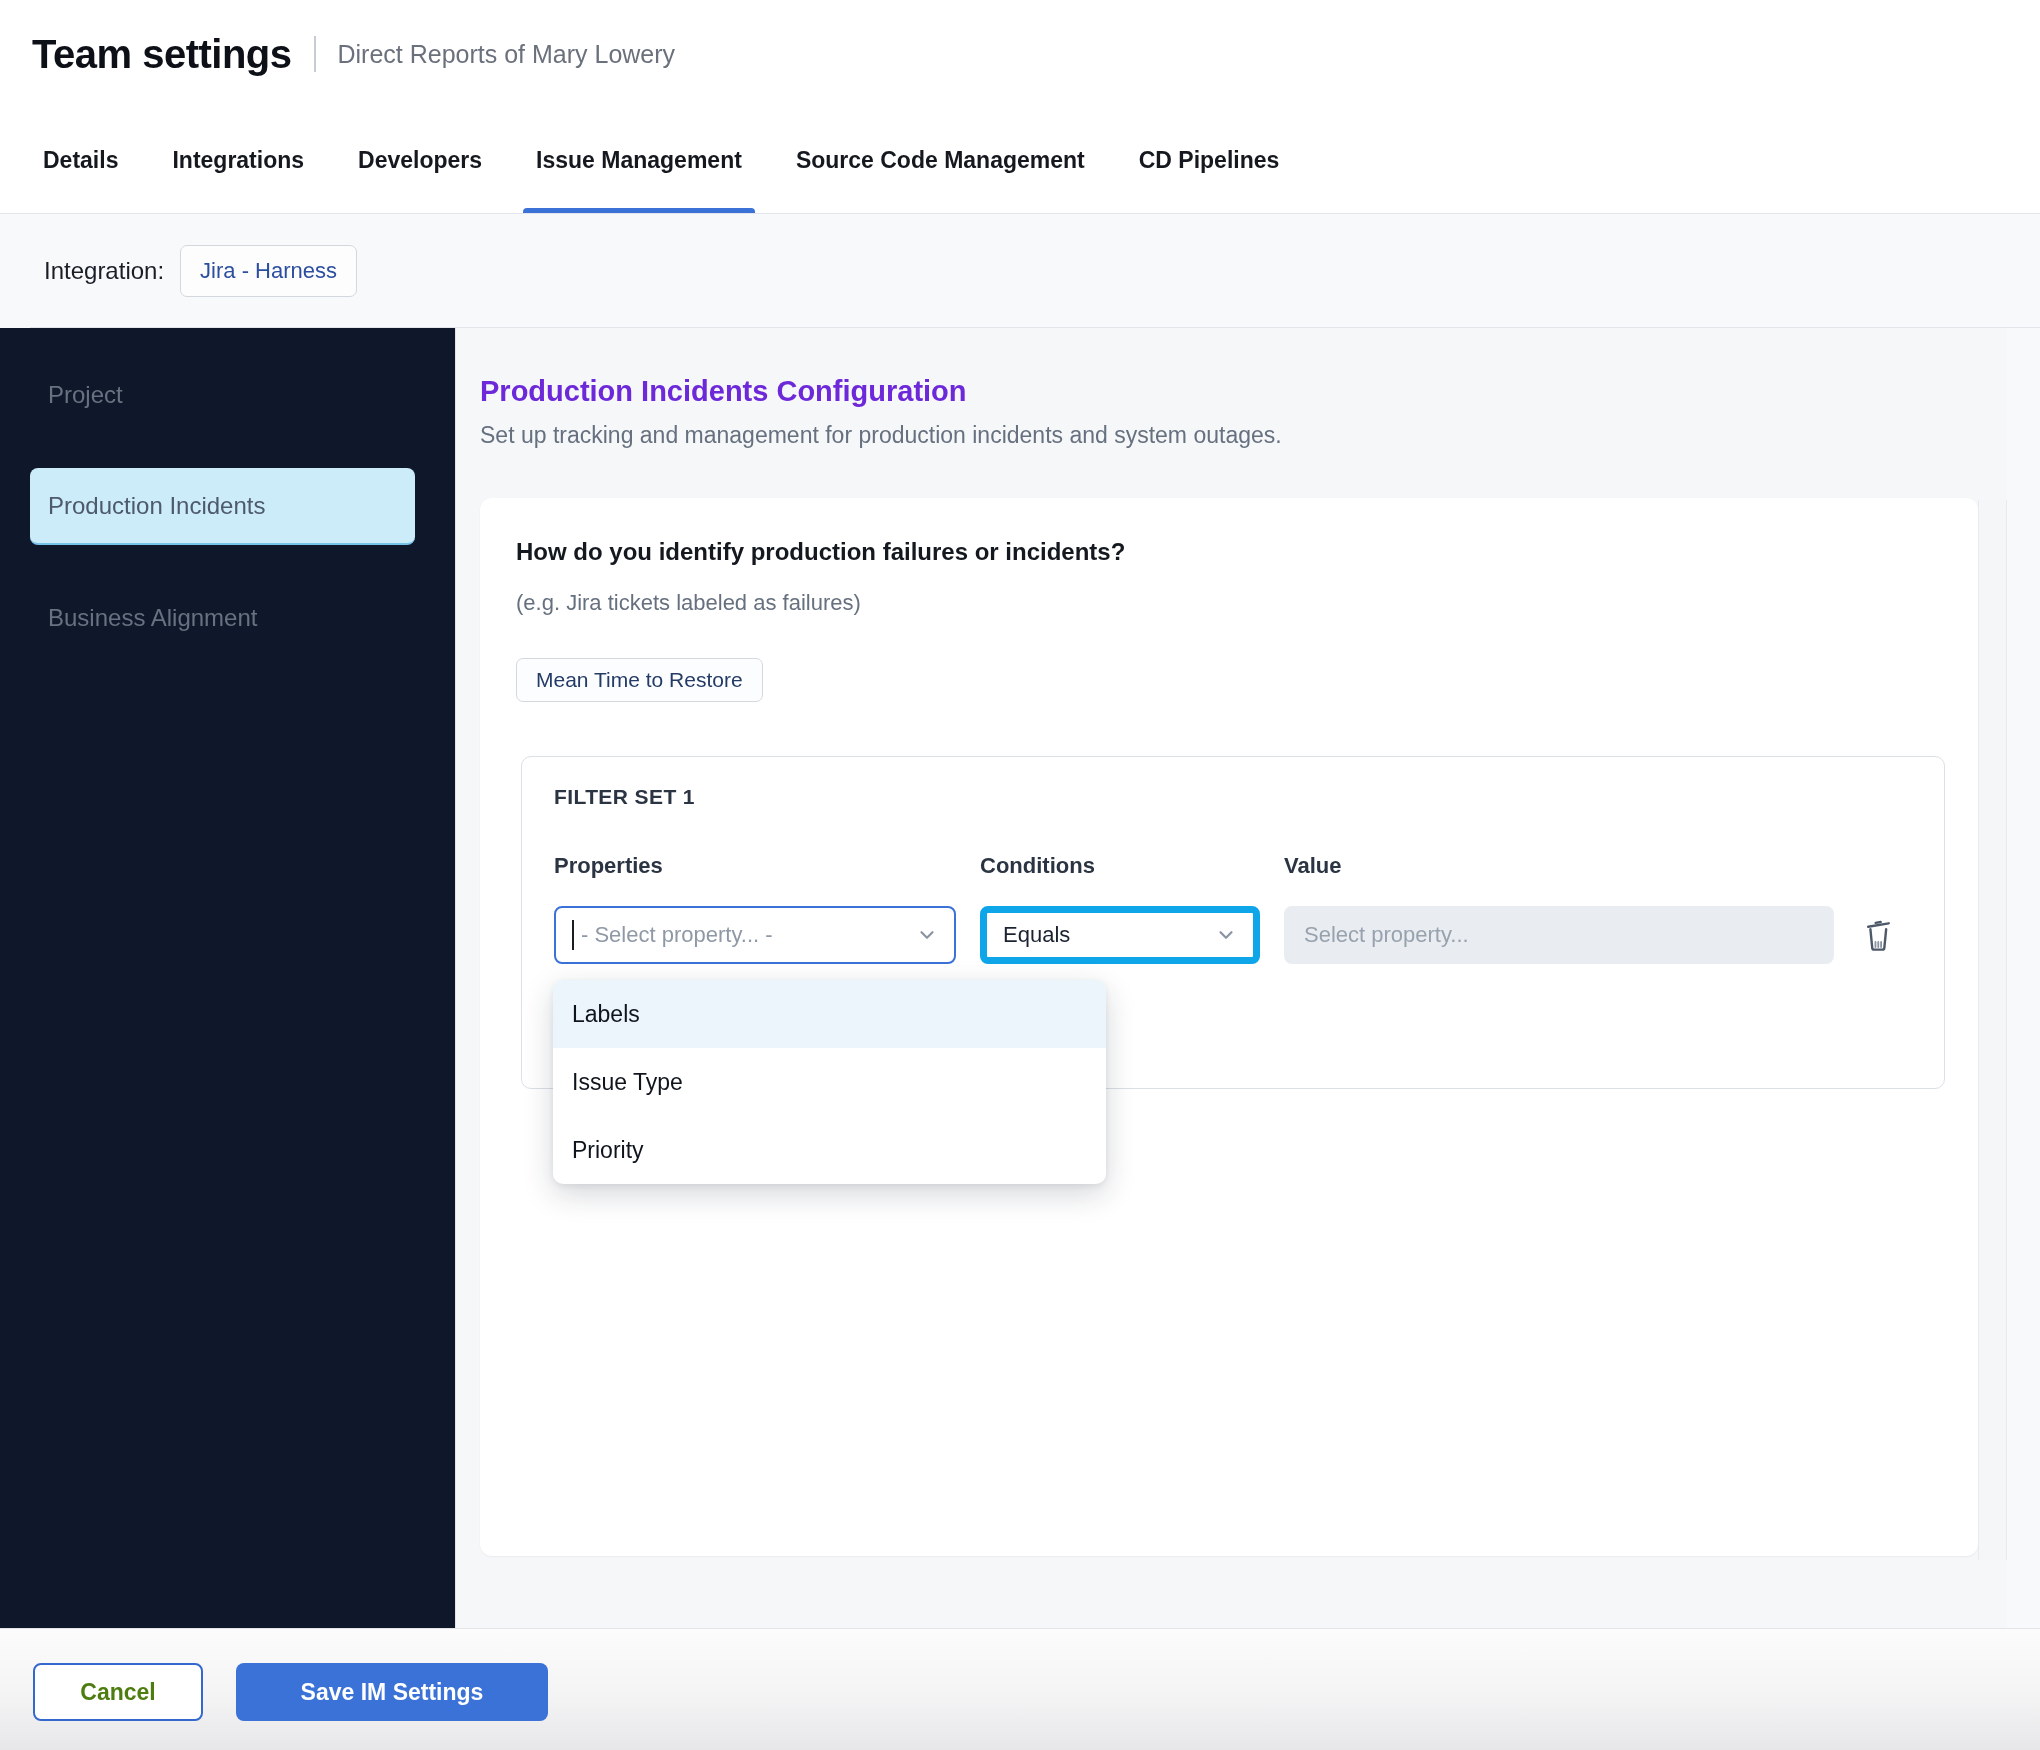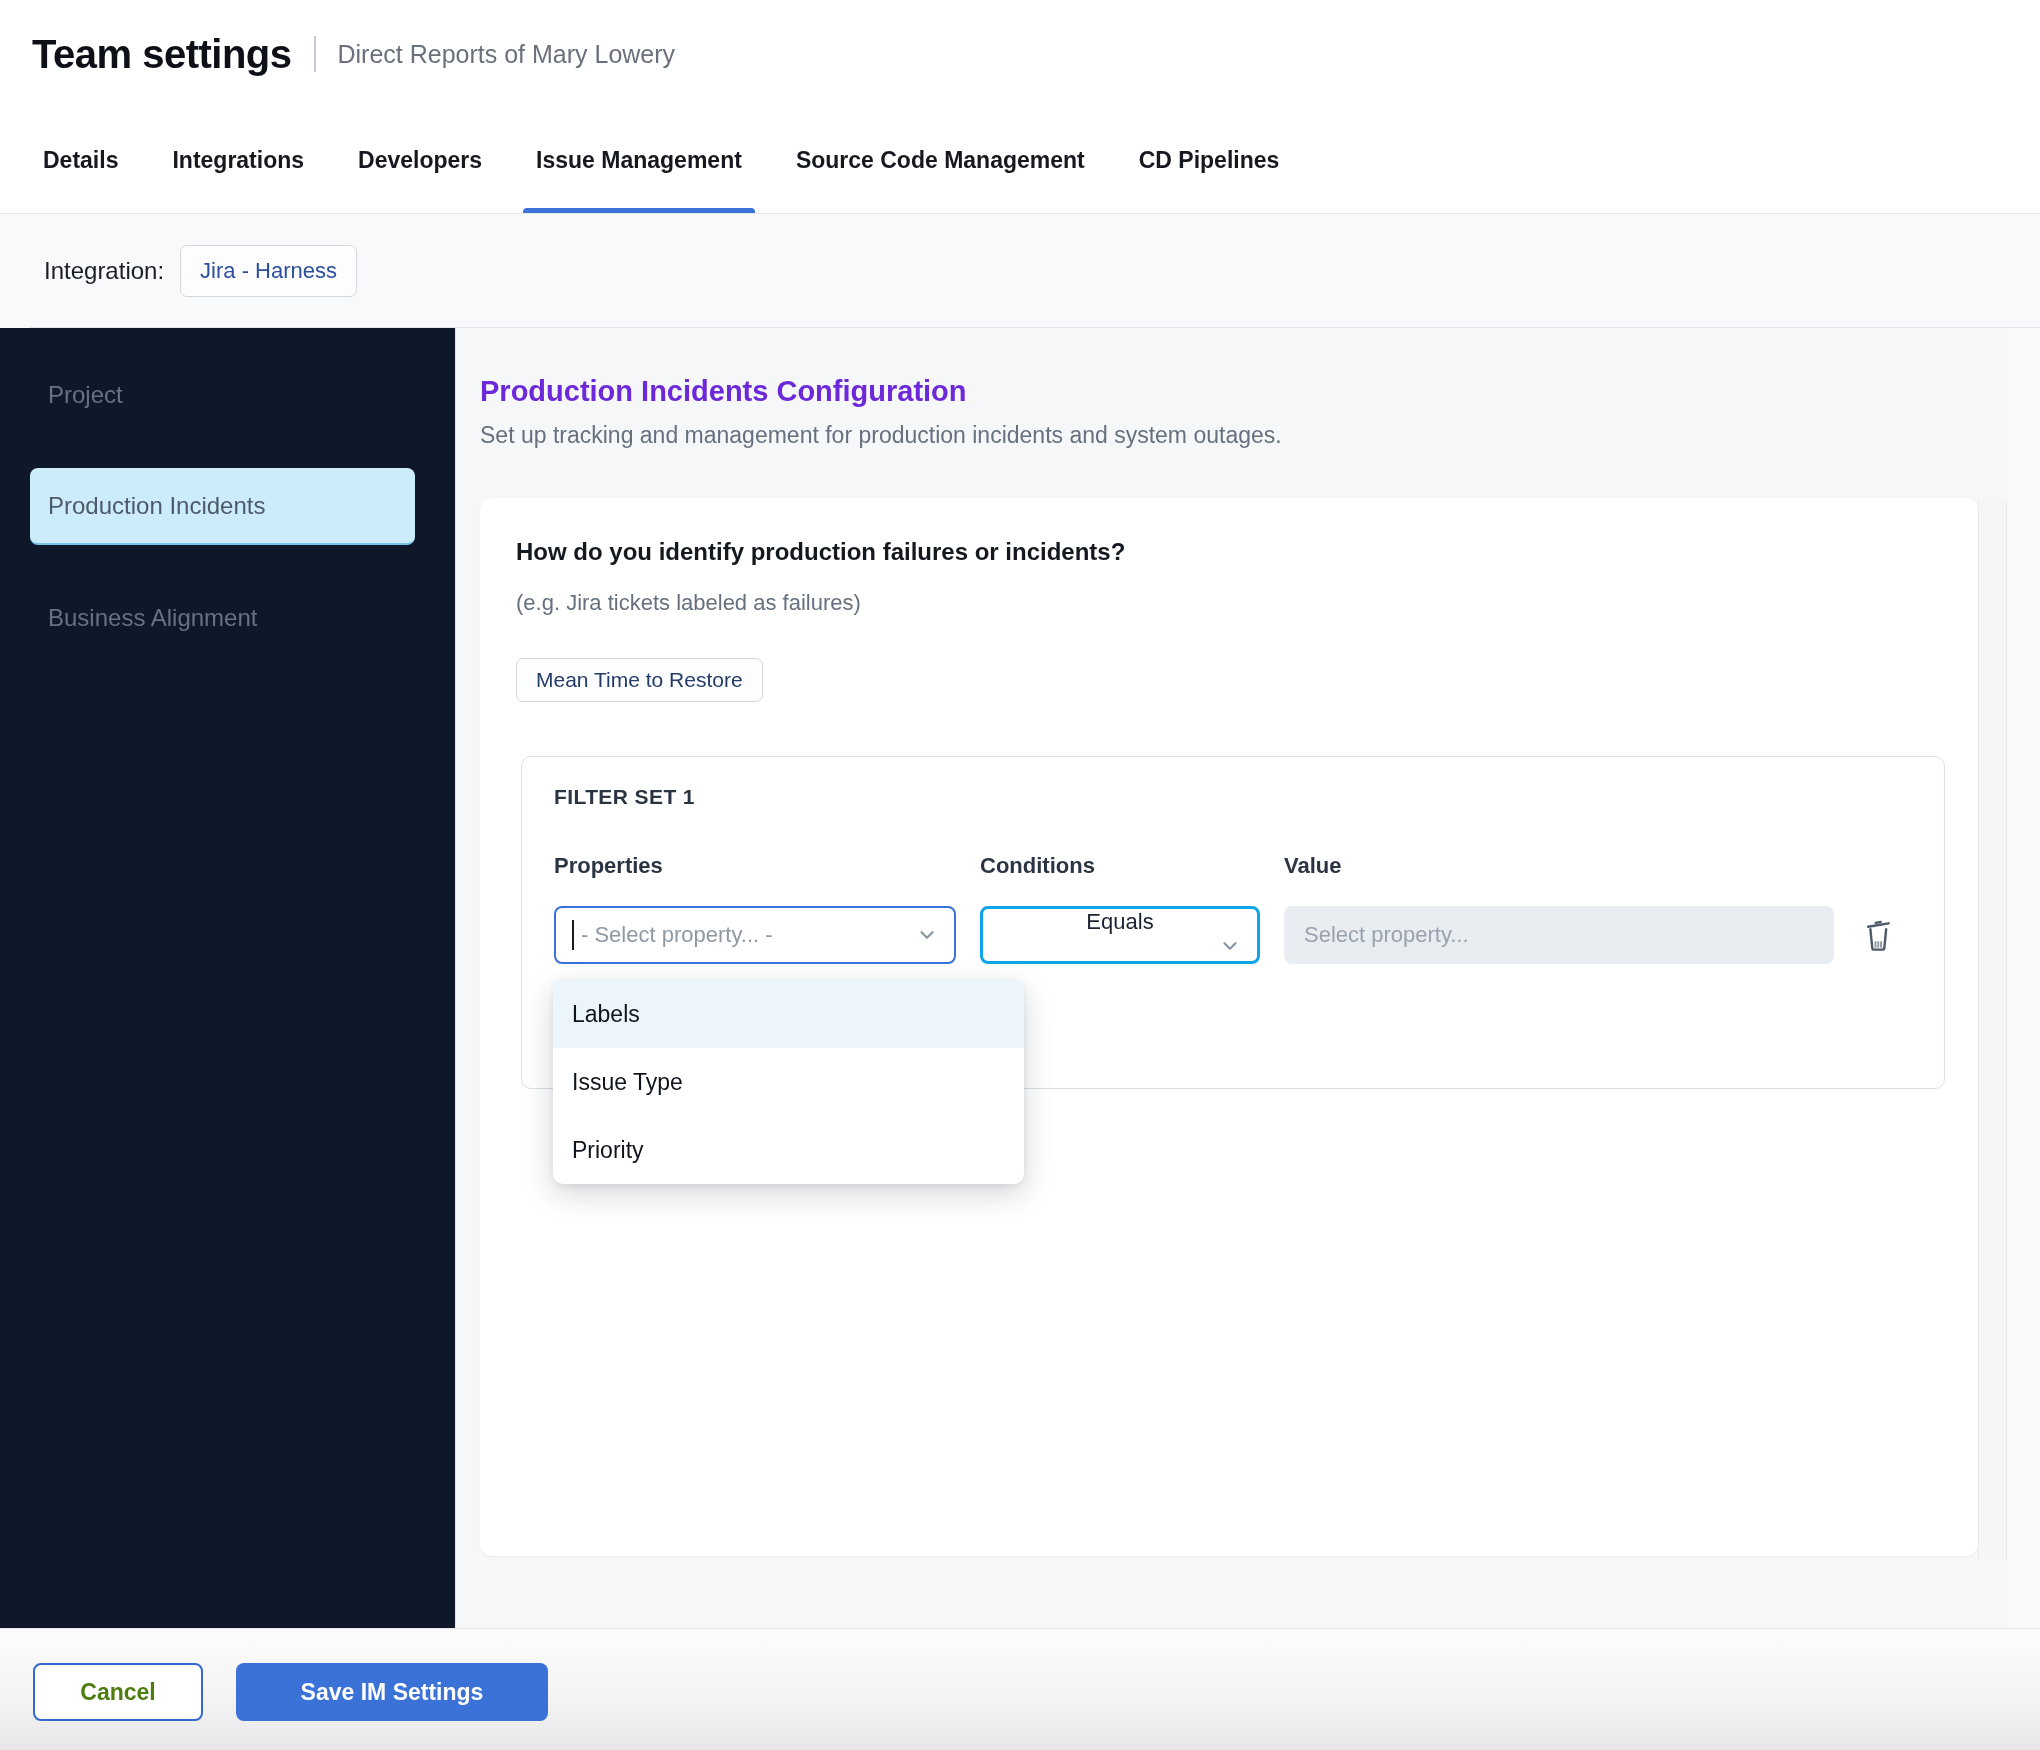--- a/index.html
+++ b/index.html
@@ -132,21 +132,21 @@
   .col-label { font-size:22px; font-weight:700; color:#2b3442; }
   .controls-row { margin-top:27px; }
 
   .select {
     height:58px; border-radius:8px;
     display:flex; align-items:center;
     padding:0 16px;
     background:#fff; font-size:22px; cursor:pointer;
   }
   .select.focused { border:2px solid #3b72d8; }
-  .select.normal  { border:3px solid #0ea5e9;flex-direction:column; }
+  .select.normal  { border:7px solid #0ea5e9; }
   .caret-bar { width:0; height:30px; border-left:2px solid #1a1d24; margin-right:7px; }
   .placeholder-text { color:#8f99a6; }
   .select-value { color:#1b2230; }
   .chevron { margin-left:auto; display:flex; align-items:center; }
 
   .value-input {
     width:100%; height:58px;
     background:#e9edf1; border:none; border-radius:8px;
     padding:0 20px; font-size:22px; color:#1b2230;
     font-family:"Liberation Sans", sans-serif;
@@ -154,21 +154,21 @@
   .value-input::placeholder { color:#98a2ae; }
 
   .trash-btn {
     width:40px; height:48px;
     background:transparent; border:none; cursor:pointer;
     display:flex; align-items:center; justify-content:center;
   }
 
   
   .menu {
-    position:absolute; left:31px; top:223px; width:471px;
+    position:absolute; left:31px; top:223px; width:553px;
     background:#ffffff; border-radius:10px;
     box-shadow:0 10px 30px rgba(23,32,48,0.18), 0 2px 6px rgba(23,32,48,0.08);
     overflow:hidden; z-index:6;
   }
   .option {
     height:68px; display:flex; align-items:center;
     padding:0 19px; font-size:23px; color:#10151d; cursor:pointer;
   }
   .option.highlighted { background:#ebf5fb; }
 

